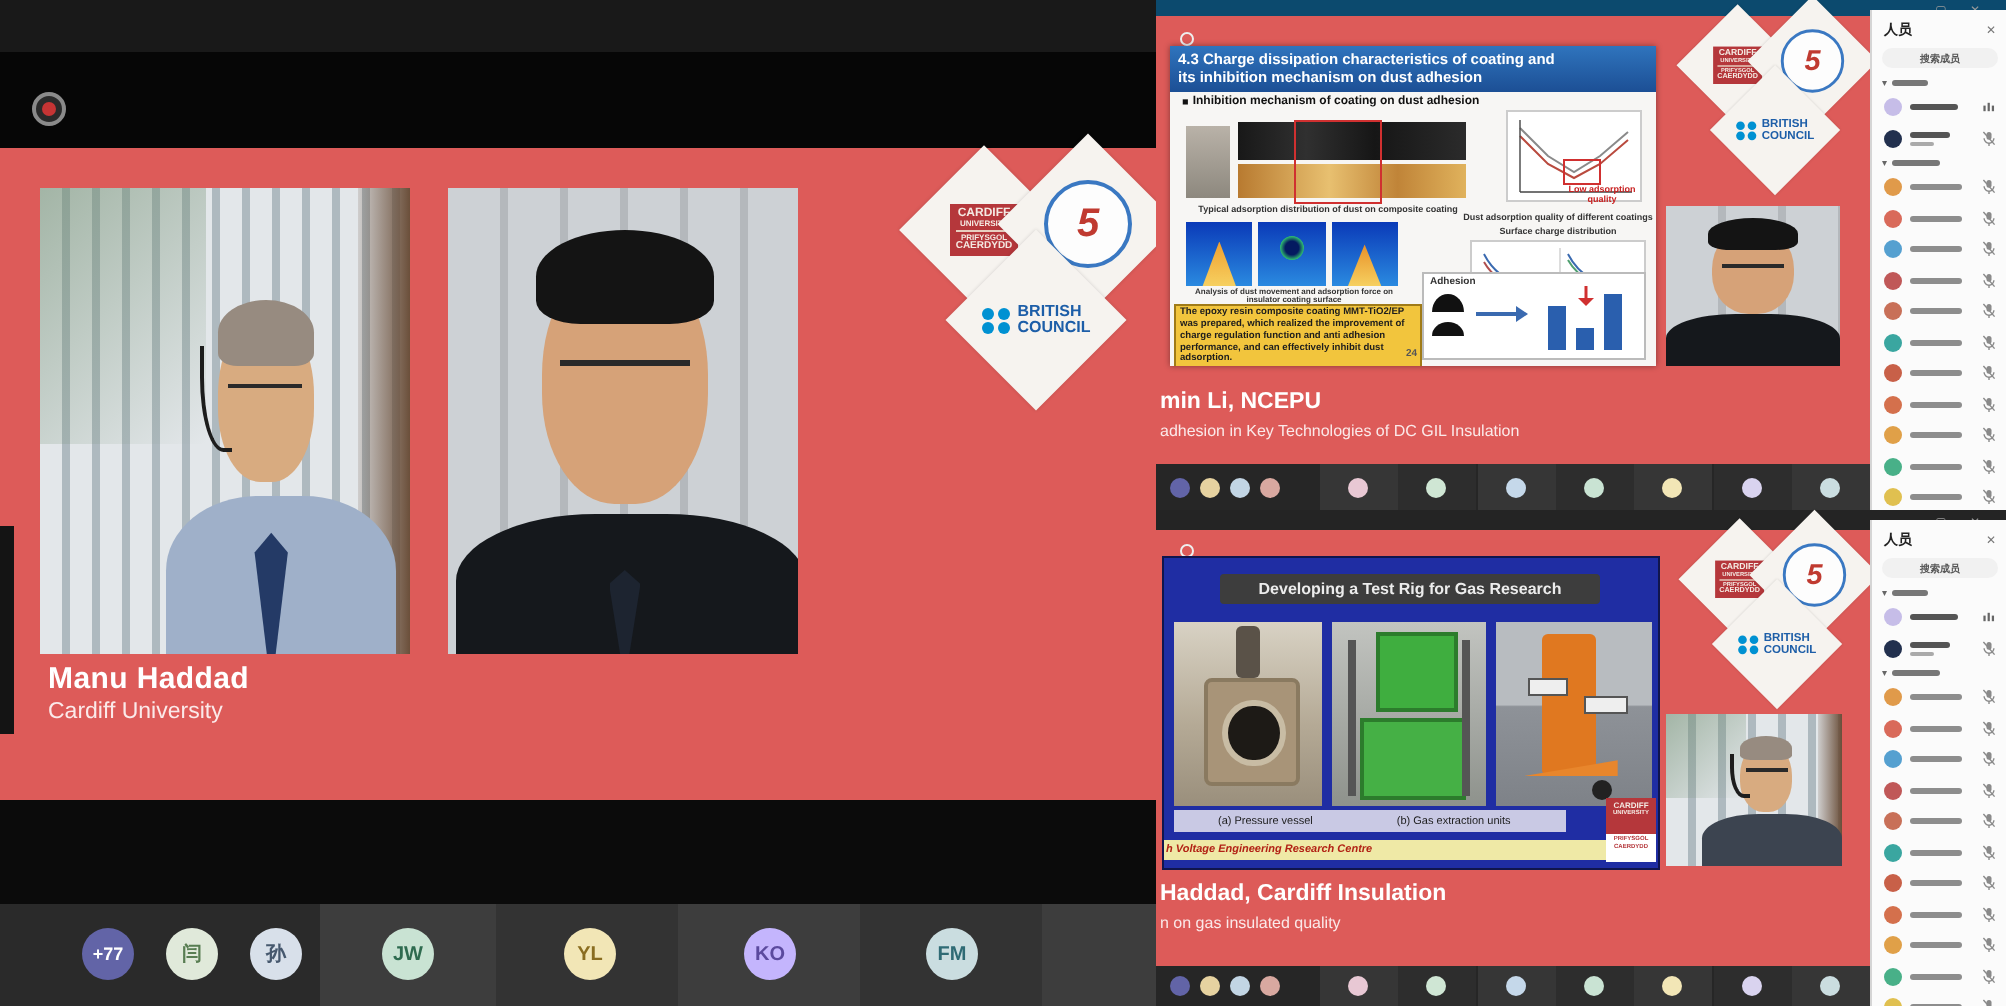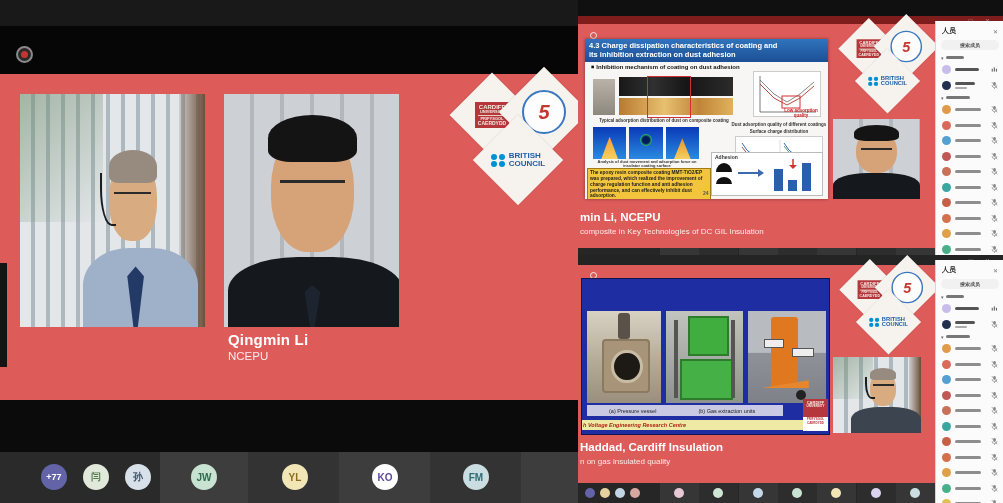--- a/index.html
+++ b/index.html
@@ -106,23 +106,23 @@
 
     <div class="abs vid" style="left:224px;top:94px;width:175px;height:233px;">
       <div class="p-wall"></div>
       <div class="torso" style="left:2%;top:70%;width:100%;height:36%;background:#15181c;"></div>
       <div class="head" style="left:27%;top:14%;width:47%;height:54%;background:#d6a278;"></div>
       <div class="hair" style="left:25%;top:9%;width:51%;height:20%;background:#141414;border-radius:60% 60% 30% 30%;"></div>
       <div class="glasses" style="left:32%;top:37%;width:37%;border-top-width:3px;"></div>
       <div class="tie" style="left:46%;top:82%;width:9%;height:20%;background:#1d2430;"></div>
     </div>
 
-    <div class="abs" style="left:228px;top:331px;">
-      <div class="nameline1">Qingmin Li</div>
-      <div class="nameline2">NCEPU</div>
+    <div class="abs" style="left:24px;top:331px;">
+      <div class="nameline1">Manu Haddad</div>
+      <div class="nameline2">Cardiff University</div>
     </div>
 
     <div class="abs logo-cluster" style="left:452px;top:78px;width:126px;height:118px;">
       <div class="diamond" style="left:10px;top:7px;width:60px;height:60px;">
         <div class="d-in">
           <div class="cardiff-box" style="font-size:6px;">
             <div>CARDIFF</div>
               <div style="font-size:4px;">UNIVERSITY</div>
             <div style="border-top:1px solid #e8cfc0;margin:1px 0;"></div>
             <div style="font-size:4px;">PRIFYSGOL</div>
@@ -157,34 +157,34 @@
         <div class="strip-seg" style="left: 160px; width: 88px; background: rgb(61, 61, 61);"></div>
         <div class="strip-seg" style="left: 248px; width: 91px; background: rgb(51, 51, 51);"></div>
         <div class="strip-seg" style="left: 339px; width: 91px; background: rgb(61, 61, 61);"></div>
         <div class="strip-seg" style="left: 430px; width: 91px; background: rgb(51, 51, 51);"></div>
         <div class="strip-seg" style="left: 521px; width: 57px; background: rgb(61, 61, 61);"></div>
         <div class="av abs" style="left: 41px; top: 12px; width: 26px; height: 26px; background: rgb(98, 100, 167); color: rgb(255, 255, 255); font-size: 9px;">+77</div>
         <div class="av abs" style="left: 83px; top: 12px; width: 26px; height: 26px; background: rgb(224, 233, 218); color: rgb(88, 125, 82); font-size: 10px;">闫</div>
         <div class="av abs" style="left: 125px; top: 12px; width: 26px; height: 26px; background: rgb(216, 224, 234); color: rgb(70, 88, 110); font-size: 10px;">孙</div>
         <div class="av abs" style="left: 191px; top: 12px; width: 26px; height: 26px; background: rgb(201, 227, 211); color: rgb(46, 107, 79); font-size: 10px;">JW</div>
         <div class="av abs" style="left: 282px; top: 12px; width: 26px; height: 26px; background: rgb(242, 230, 182); color: rgb(138, 109, 32); font-size: 10px;">YL</div>
-        <div class="av abs" style="left: 372px; top: 12px; width: 26px; height: 26px; background: #ffffff; color: rgb(91, 74, 158); font-size: 10px;">KO</div>
+        <div class="av abs" style="left: 372px; top: 12px; width: 26px; height: 26px; background: #c4b5fd; color: rgb(91, 74, 158); font-size: 10px;">KO</div>
         <div class="av abs" style="left: 463px; top: 12px; width: 26px; height: 26px; background: rgb(202, 221, 224); color: rgb(47, 107, 117); font-size: 10px;">FM</div>
       </div>
   </div>
 
-  <div class="abs" id="panelTop" style="left:578px;top:16px;width:425px;height:255px;background:#7f1d1d;">
+  <div class="abs" id="panelTop" style="left:578px;top:0;width:425px;height:255px;background:#0c4a6e;">
     <div class="abs winctl" style="right:8px;top:1px;">–  ▢  ✕</div>
     <div class="abs mini-red" style="left:0;top:8px;width:357px;height:224px;"></div>
     <div class="abs" style="left:12px;top:16px;width:5px;height:5px;border:1px solid #eee;border-radius:50%;"></div>
 
     <div class="abs slide-a" style="left:7px;top:23px;width:243px;height:160px;">
       <div class="slide-a-head">
         <div>4.3 Charge dissipation characteristics of coating and</div>
-        <div>its inhibition extraction on dust adhesion</div>
+        <div>its inhibition mechanism on dust adhesion</div>
       </div>
       <div style="display:flex;align-items:center;margin:2px 0 0 6px;">
         <span style="font-size:4px;color:#111;margin-right:2px;">◼</span>
         <span style="font-size:6px;font-weight:bold;color:#111;">Inhibition mechanism of coating on dust adhesion</span>
       </div>
 
       <div class="abs" style="left:8px;top:38px;width:140px;height:40px;">
         <div class="abs" style="left:0;top:2px;width:22px;height:36px;background:linear-gradient(180deg,#b9b2a8,#8d887e);"></div>
         <div class="abs" style="left:26px;top:0;width:114px;height:19px;background:linear-gradient(90deg,#181818,#303030 30%,#161616 60%,#2b2b2b);"></div>
         <div class="abs" style="left:26px;top:21px;width:114px;height:17px;background:linear-gradient(90deg,#b87a30,#e8c070 40%,#c08438 70%,#e0b25c);"></div>
@@ -284,21 +284,21 @@
 
     <div class="abs vid" style="left:255px;top:103px;width:87px;height:80px;">
       <div class="p-wall"></div>
       <div class="torso" style="left:0;top:68%;width:100%;height:38%;background:#15181c;"></div>
       <div class="head" style="left:26%;top:12%;width:48%;height:56%;background:#d6a278;"></div>
       <div class="hair" style="left:24%;top:7%;width:52%;height:20%;background:#141414;border-radius:60% 60% 30% 30%;"></div>
       <div class="glasses" style="left:32%;top:36%;width:36%;"></div>
     </div>
 
     <div class="abs spk1" style="left:2px;top:195px;">min Li, NCEPU</div>
-    <div class="abs spk2" style="left:2px;top:211px;">composite in Key Technologies of DC GIL Insulation</div>
+    <div class="abs spk2" style="left:2px;top:211px;">adhesion in Key Technologies of DC GIL Insulation</div>
 
     <div class="abs mini-strip" style="left:0;top:232px;width:357px;height:23px;background:#262626;">
         <div class="minidot abs" style="left: 7px; top: 6.5px; width: 10px; height: 10px; background: rgb(98, 100, 167);"></div>
         <div class="minidot abs" style="left: 22px; top: 6.5px; width: 10px; height: 10px; background: rgb(230, 210, 160);"></div>
         <div class="minidot abs" style="left: 37px; top: 6.5px; width: 10px; height: 10px; background: rgb(194, 213, 228);"></div>
         <div class="minidot abs" style="left: 52px; top: 6.5px; width: 10px; height: 10px; background: rgb(216, 168, 160);"></div>
         <div class="abs" style="left: 82px; top: 0px; width: 39px; height: 23px; background: rgb(54, 54, 54);">
           <div class="minidot" style="position: absolute; left: 14px; top: 6.5px; width: 10px; height: 10px; background: rgb(232, 200, 212);"></div>
         </div>
         <div class="abs" style="left: 121.3px; top: 0px; width: 39px; height: 23px; background: rgb(45, 45, 45);">
@@ -470,20 +470,21 @@
         </div>
       </div>
   </div>
 
   <div class="abs" id="panelBottom" style="left:578px;top:255px;width:425px;height:248px;background:#242424;">
     <div class="abs winctl" style="right:8px;top:2px;">–  ▢  ✕</div>
     <div class="abs mini-red" style="left:0;top:10px;width:357px;height:218px;"></div>
     <div class="abs" style="left:12px;top:17px;width:5px;height:5px;border:1px solid #eee;border-radius:50%;"></div>
 
     <div class="abs slide-b" style="left:3px;top:23px;width:247px;height:155px;">
+      <div class="slide-b-title abs" style="left:28px;top:8px;width:186px;">Developing a Test Rig for Gas Research</div>
 
       <div class="abs" style="left:5px;top:32px;width:74px;height:92px;background:linear-gradient(180deg,#d8d2c4,#b5aa96 55%,#9a8f7c);overflow:hidden;">
         <div style="position:absolute;left:42%;top:2%;width:16%;height:28%;background:#5a5248;border-radius:3px;"></div>
         <div style="position:absolute;left:20%;top:30%;width:60%;height:55%;background:#a89478;border:2px solid #8a7a60;border-radius:4px;"></div>
         <div style="position:absolute;left:33%;top:42%;width:34%;height:30%;background:#1d1a16;border-radius:50%;border:3px solid #c8bca4;"></div>
       </div>
       <div class="abs" style="left:84px;top:32px;width:77px;height:92px;background:linear-gradient(180deg,#c2c4c0,#8e928c);overflow:hidden;">
         <div style="position:absolute;left:28%;top:5%;width:48%;height:40%;background:#3fae3f;border:2px solid #2c7c2c;"></div>
         <div style="position:absolute;left:18%;top:52%;width:64%;height:40%;background:#45b045;border:2px solid #2c7c2c;"></div>
         <div style="position:absolute;left:10%;top:10%;width:6%;height:85%;background:#555;"></div>

